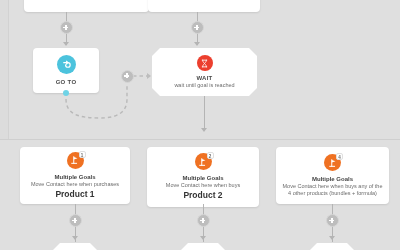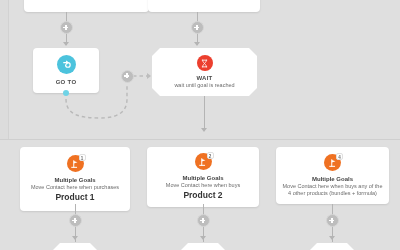--- a/index.html
+++ b/index.html
@@ -127,21 +127,21 @@
                  M17 3 C17 9 12 11 12 12 C12 13 7 15 7 21" stroke="#ffffff" stroke-width="2.2" fill="none" stroke-linecap="round"></path>
       </svg>
     </div>
     <div class="node-title">WAIT</div>
     <div class="node-sub">wait until goal is reached</div>
   </div>
 
   <div class="line-v" style="left:203.5px;top:96px;height:33px;"></div>
   <div class="arrow-d" style="left:200.7px;top:128px;"></div>
 
-  <div class="card rounded" style="left:20px;top:147px;width:110px;height:64px;align-items:center;">
+  <div class="card rounded" style="left:20px;top:147px;width:110px;height:57px;align-items:center;">
     <div class="ico ico-goal">
       <svg width="10" height="10" viewBox="0 0 24 24" aria-hidden="true">
         <path d="M9 4 V20" stroke="#ffffff" stroke-width="2.4" stroke-linecap="round"></path>
         <path d="M9 5 L18 8 L9 11 Z" fill="#ffffff"></path>
         <path d="M4 20 H16" stroke="#ffffff" stroke-width="2.4" stroke-linecap="round"></path>
       </svg>
       <span class="badge">1</span>
     </div>
     <div class="goal-title">Multiple Goals</div>
     <div class="goal-desc">Move Contact here when purchases</div>

